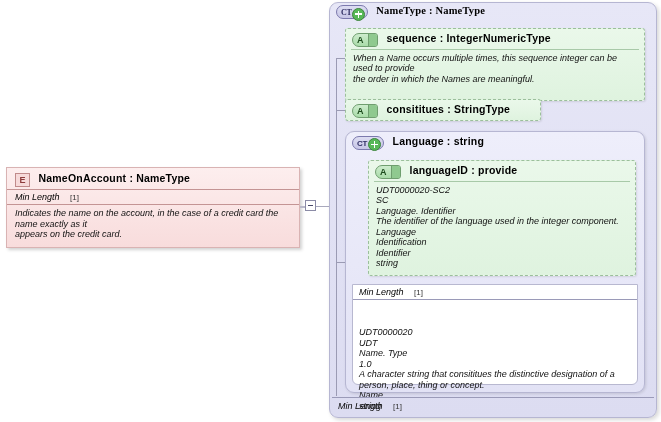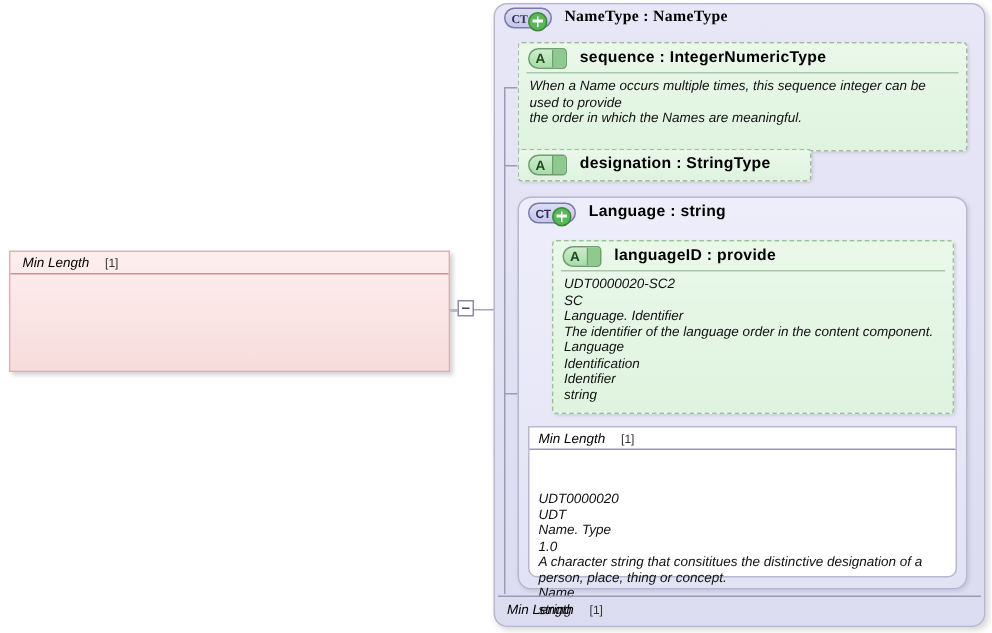--- a/index.html
+++ b/index.html
@@ -237,24 +237,30 @@
     box-sizing: border-box;
     padding: 3px 0 0 6px;
   }
   .facet-name { font-style: italic; }
   .facet-card-val { font-style: normal; font-size: 8px; margin-left: 8px; color: #333; }
 </style>
 </head>
 <body>
 
 <div class="abs" id="element-box">
+  <div class="eb-head">
+    <span class="badge badge-e">E</span>
+    <span class="hdr-title">NameOnAccount : NameType</span>
+  </div>
   <div class="eb-facet">
     <span class="facet-name">Min Length</span>
     <span class="facet-card-val">[1]</span>
   </div>
+  <div class="eb-doc doc">Indicates the name on the account, in the case of a credit card the name exactly as it
+appears on the credit card.</div>
 </div>
 
 <div class="abs" id="connector-stub"></div>
 <div class="abs" id="expand-box"></div>
 <div class="abs" id="connector-line"></div>
 
 <div class="abs" id="ct-outer"></div>
 
 <div class="abs" id="ct-outer-head">
   <span class="badge badge-ct"><span>CT</span><span class="plus"></span></span>
@@ -273,39 +279,39 @@
     <span class="badge badge-a">A</span>
     <span class="hdr-title">sequence : IntegerNumericType</span>
   </div>
   <div class="ac-doc doc">When a Name occurs multiple times, this sequence integer can be used to provide
 the order in which the Names are meaningful.</div>
 </div>
 
 <div class="abs attr-card" id="attr-sequencename">
   <div class="ac-head">
     <span class="badge badge-a">A</span>
-    <span class="hdr-title">designation : StringType</span>
+    <span class="hdr-title">consititues : StringType</span>
   </div>
 </div>
 
 <div class="abs" id="ct-inner"></div>
 <div class="abs" id="ct-inner-head">
   <span class="badge badge-ct"><span>CT</span><span class="plus"></span></span>
   <span class="hdr-title">Language : string</span>
 </div>
 
 <div class="abs attr-card" id="attr-languageid">
   <div class="ac-head">
     <span class="badge badge-a">A</span>
     <span class="hdr-title">languageID : provide</span>
   </div>
   <div class="ac-doc doc">UDT0000020-SC2
 SC
 Language. Identifier
-The identifier of the language order in the content component.
+The identifier of the language used in the integer component.
 Language
 Identification
 Identifier
 string</div>
 </div>
 
 <div class="abs" id="inner-facets">
   <div class="if-head">
     <span class="facet-name">Min Length</span>
     <span class="facet-card-val">[1]</span>

